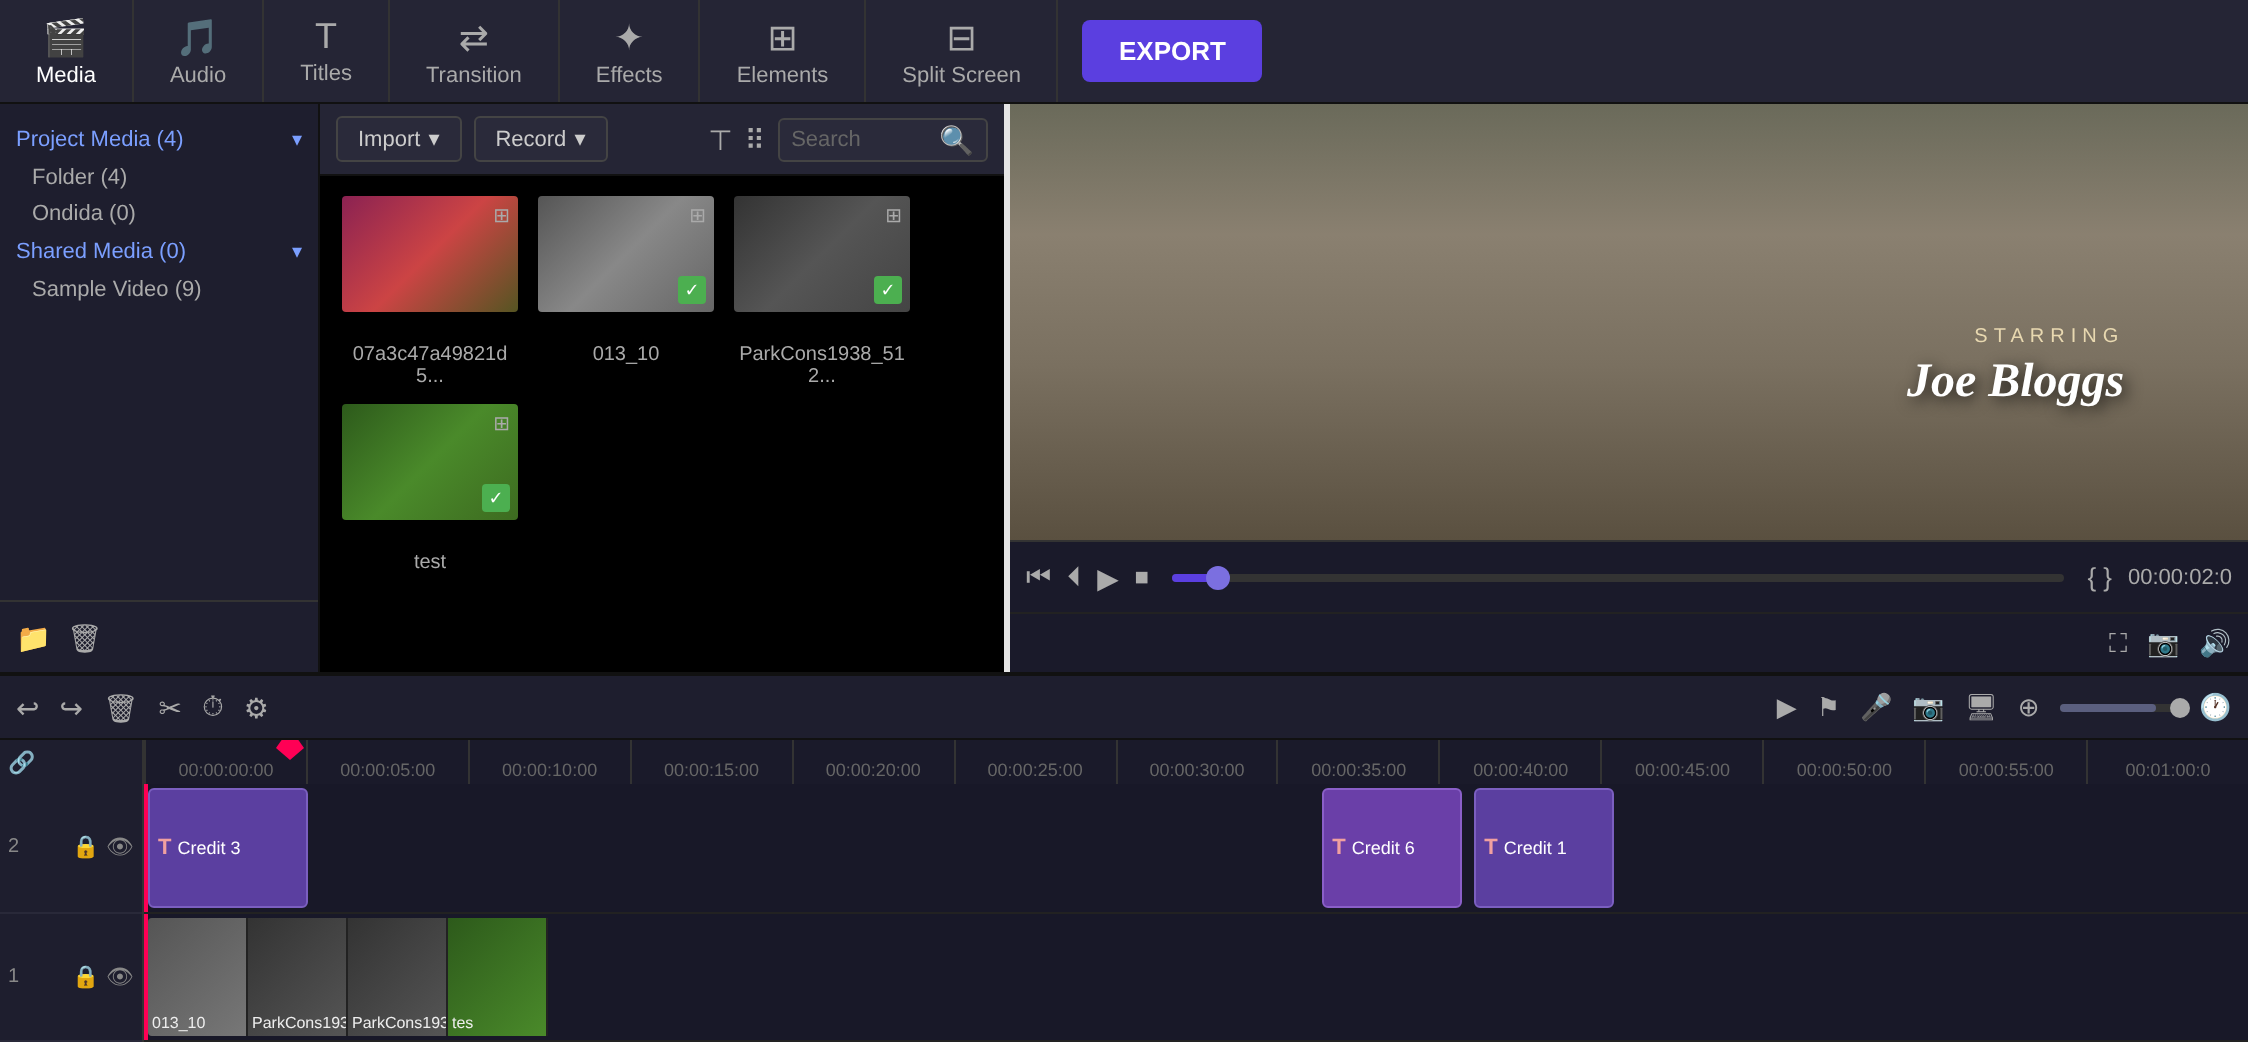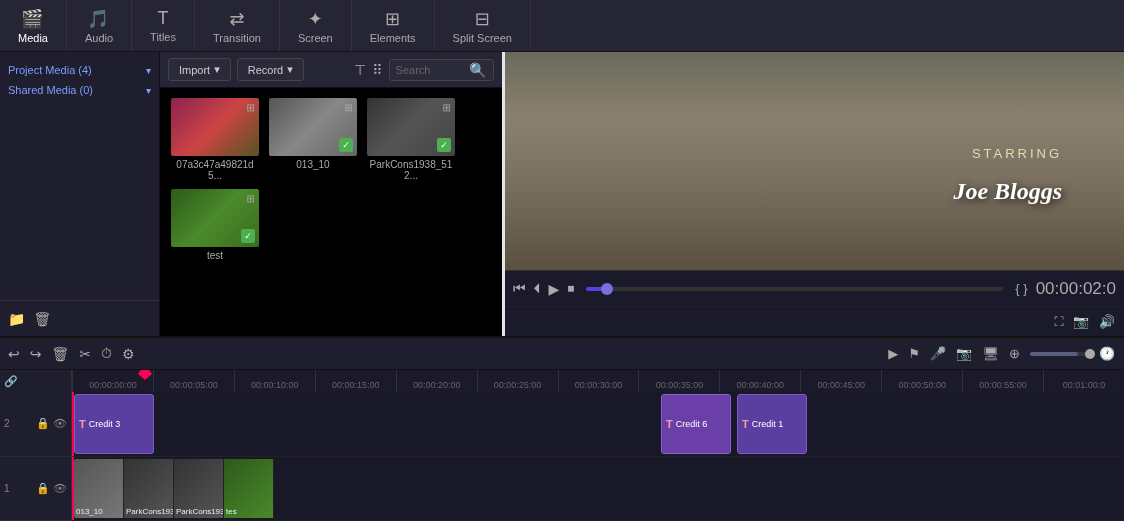--- a/index.html
+++ b/index.html
@@ -213,21 +213,21 @@
       display: flex;
       align-items: center;
       justify-content: center;
       color: #fff;
       font-size: 9px;
     }
     .thumb-label {
       font-size: 10px;
       color: #aaa;
       text-align: center;
-      margin-top: 3px;
+      margin-top: 16px;
       word-break: break-all;
       max-width: 88px;
     }
     
     .thumb-red { background: linear-gradient(135deg, #8b2252 0%, #c44 50%, #552 100%); }
     .thumb-gray { background: linear-gradient(135deg, #555 0%, #888 50%, #666 100%); }
     .thumb-dark { background: linear-gradient(135deg, #333 0%, #555 50%, #444 100%); }
     .thumb-green { background: linear-gradient(135deg, #2d5a1b 0%, #4a8a2a 50%, #3d6b20 100%); }
 
     
@@ -250,24 +250,24 @@
       position: relative;
     }
     .preview-text {
       position: absolute;
       bottom: 30%;
       right: 10%;
       text-align: right;
     }
     .preview-starring {
       color: #e8d8b0;
-      font-size: 13px;
+      font-size: 10px;
       letter-spacing: 3px;
       text-transform: uppercase;
-      margin-bottom: 17px;
+      margin-bottom: 4px;
     }
     .preview-name {
       font-family: 'Georgia', serif;
       font-style: italic;
       color: #fff;
       font-size: 24px;
       font-weight: bold;
       text-shadow: 2px 2px 8px rgba(0,0,0,0.8);
     }
     .preview-controls {
@@ -305,21 +305,21 @@
       top: -4px;
       left: 5%;
       width: 12px;
       height: 12px;
       background: #7b6fe0;
       border-radius: 50%;
       transform: translateX(-50%);
     }
     .time-display {
       color: #aaa;
-      font-size: 17px;
+      font-size: 11px;
       white-space: nowrap;
     }
     .preview-icons {
       display: flex;
       gap: 8px;
     }
     .preview-icons span {
       color: #aaa;
       cursor: pointer;
       font-size: 13px;
@@ -564,43 +564,53 @@
   <div class="toolbar-item">
     <span class="icon">T</span>
     <span>Titles</span>
   </div>
   <div class="toolbar-item">
     <span class="icon">⇄</span>
     <span>Transition</span>
   </div>
   <div class="toolbar-item">
     <span class="icon">✦</span>
-    <span>Screen</span>
+    <span>Effects</span>
   </div>
   <div class="toolbar-item">
     <span class="icon">⊞</span>
     <span>Elements</span>
   </div>
   <div class="toolbar-item">
     <span class="icon">⊟</span>
     <span>Split Screen</span>
   </div>
+  <button class="export-btn">EXPORT</button>
 </div>
 
 <div class="main-area">
 
   <div class="left-panel">
     <div class="left-panel-top">
       <div class="panel-section-title">
         <span>Project Media (4)</span>
         <span class="chevron">▾</span>
       </div>
+      <div class="panel-item">
+        <span>Folder (4)</span>
+      </div>
+      <div class="panel-item">
+        <span>Ondida (0)</span>
+      </div>
       <div class="panel-section-title">
         <span>Shared Media (0)</span>
         <span class="chevron">▾</span>
+      </div>
+      <div class="panel-item">
+        <span>Sample Video (9)</span>
       </div>
     </div>
     <div class="left-panel-bottom">
       <span class="panel-bottom-icon">📁</span>
       <span class="panel-bottom-icon">🗑</span>
     </div>
   </div>
 
   <div class="media-panel">
     <div class="media-toolbar">

